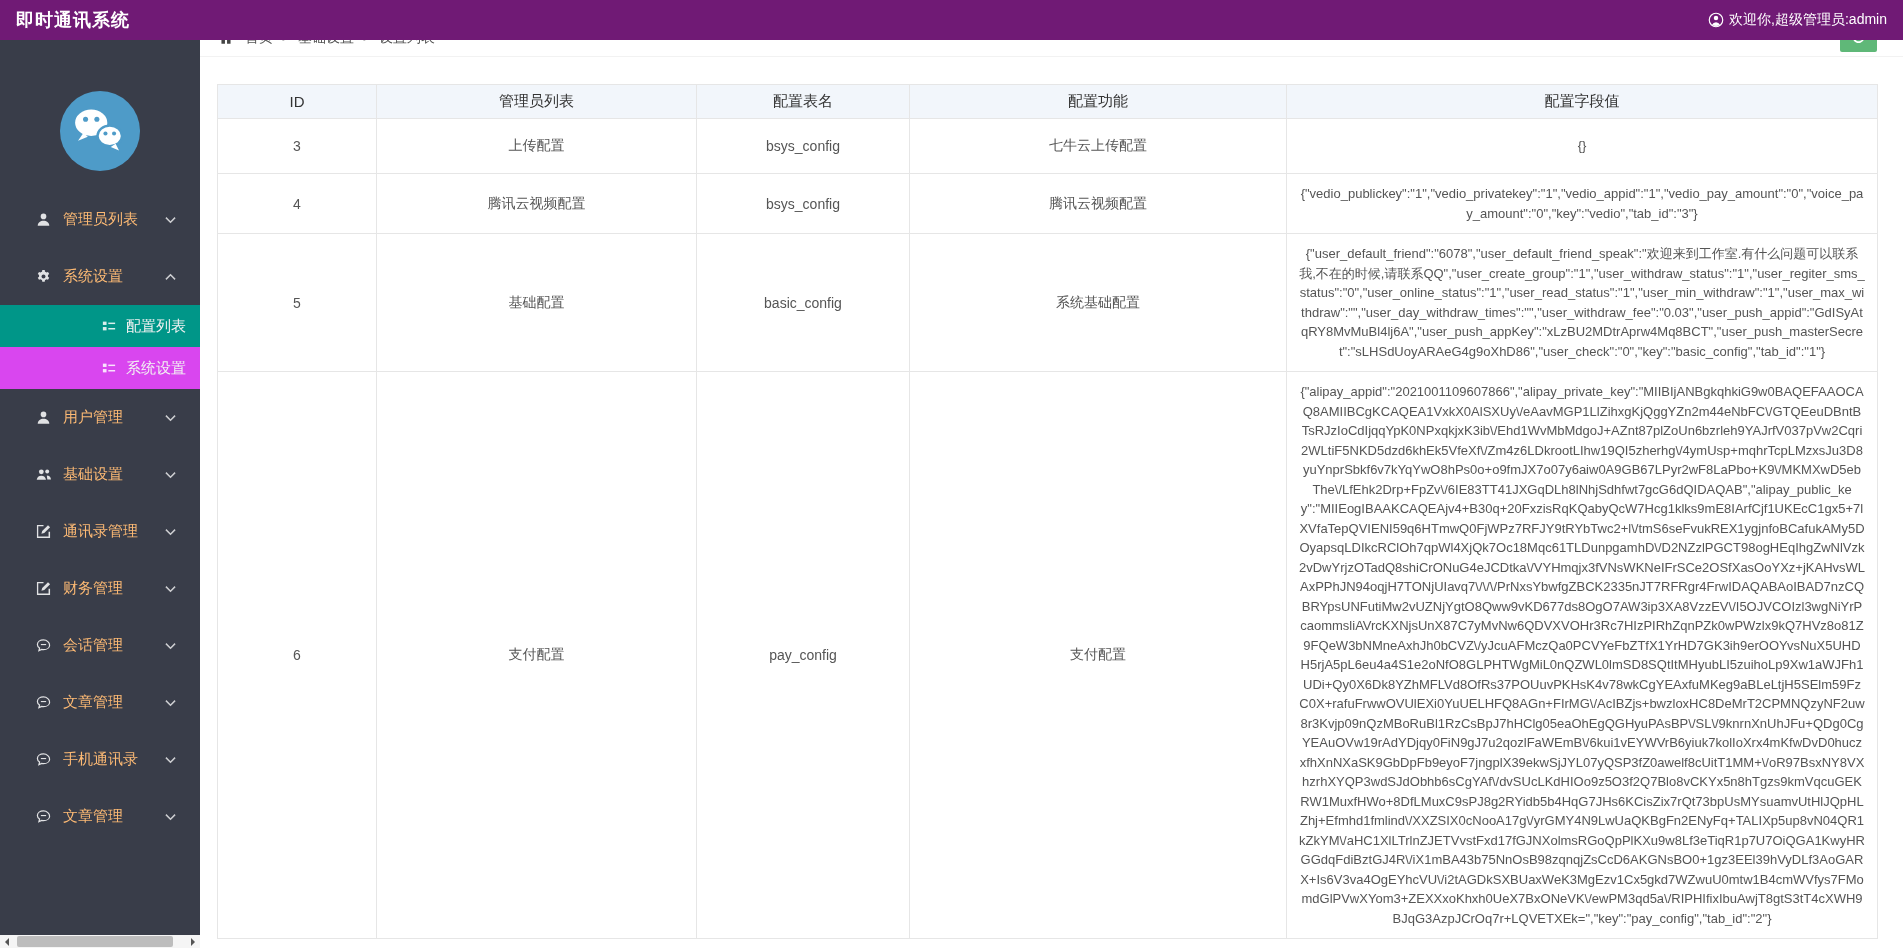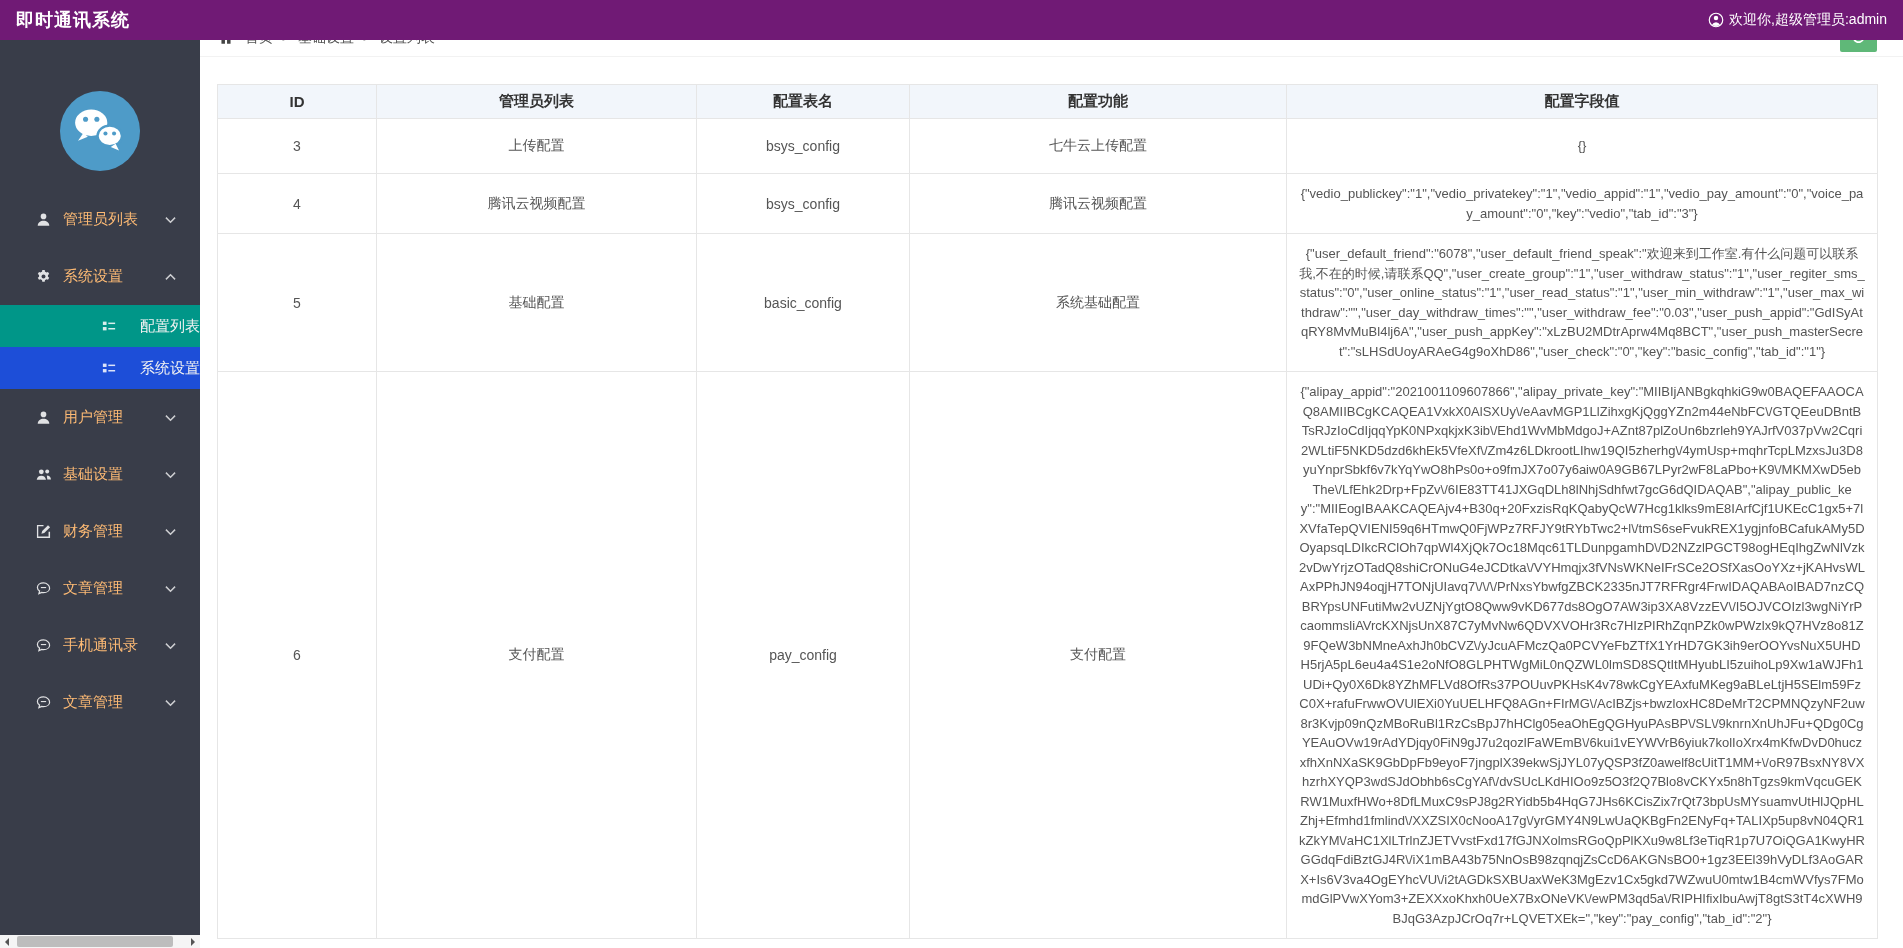--- a/index.html
+++ b/index.html
@@ -14,21 +14,21 @@
   .welcome svg { display:block; }
 
   
   .sidebar { position:fixed; top:40px; left:0; bottom:0; width:200px; background:#393D49; overflow:hidden; z-index:20; }
   .logo-wrap { display:flex; justify-content:center; margin:50px 0 19px; }
   .nav-item { height:57px; display:flex; align-items:center; padding:0 24px 0 36px;
     color:#fdba74; font-size:15px; cursor:pointer; }
   .nav-ic { width:19px; display:flex; margin-right:8px; color:rgba(255,255,255,.85); }
   .nav-label { flex:1; white-space:nowrap; }
   .chev { color:rgba(255,255,255,.75); display:flex; }
-  .submenu { background:#1d4ed8;text-align:right; }
+  .submenu { background:#d946ef; }
   .sub-item { height:42px; display:flex; align-items:center; padding-left:102px;
     color:#f2f2f2; font-size:15px; cursor:pointer; white-space:nowrap; }
   .sub-item .nav-ic { width:17px; margin-right:7px; }
   .sub-item.active { background:#009688; }
 
   
   .hscroll { position:fixed; left:0; bottom:0; width:200px; height:13px; background:#f5f5f5;
     display:flex; align-items:center; z-index:40; }
   .hs-arrow { width:14px; height:13px; display:flex; align-items:center; justify-content:center; cursor:pointer; }
   .tri-left { width:0; height:0; border:4px solid transparent; border-right-color:#555; border-left:0; }
@@ -42,21 +42,21 @@
     border-bottom:1px solid #f2f2f2; }
   .crumb { font-size:14px; color:#555; display:flex; align-items:center; gap:9px; }
   .crumb .sep { color:#999; font-size:12px; }
   .home-ic { color:#444; display:flex; margin-right:3px; }
   .refresh-btn { position:absolute; right:26px; top:5px; width:37px; height:27px; background:#5FB878;
     border:none; border-radius:2px; display:flex; align-items:center; justify-content:center; cursor:pointer; }
 
   
   .cfg-table { border-collapse:collapse; table-layout:fixed; width:1660px; margin:27px 0 0 17px; }
   .cfg-table th, .cfg-table td { border:1px solid #e6e6e6; text-align:center; vertical-align:middle; }
-  .cfg-table th { background:#f2f6fb; font-size:15px; font-weight:bold; color:#333; padding:7px 4px; }
+  .cfg-table th { background:#f2f6fb; font-size:15px; font-weight:normal; color:#333; padding:7px 4px; }
   .cfg-table td { font-size:14px; color:#555; padding:18px 10px; }
   .cfg-table td.val { font-size:13px; padding:10px 12px; line-height:19.5px; word-break:break-all; }
 </style>
 </head>
 <body>
 
 <header class="top-header">
   <div class="app-title">即时通讯系统</div>
   <div class="welcome">
     <span class="w-ic">
@@ -173,21 +173,49 @@
           </svg>
         </span>
       </div>
       <div class="nav-item">
         <span class="nav-ic">
           <svg viewBox="0 0 16 16" width="15" height="15">
             <path fill="currentColor" d="M13.4 8.2v5.2H2.4V2.4H8V1H1v14h14V8.2z"></path>
             <path fill="currentColor" d="M5.8 10.4l.8-3 6.2-6.2 2.2 2.2-6.2 6.2z"></path>
           </svg>
         </span>
+        <span class="nav-label">通讯录管理</span>
+        <span class="chev">
+          <svg viewBox="0 0 12 8" width="11" height="8">
+            <path fill="none" stroke="currentColor" stroke-width="1.6" d="M1 1.4l5 5 5-5"></path>
+          </svg>
+        </span>
+      </div>
+      <div class="nav-item">
+        <span class="nav-ic">
+          <svg viewBox="0 0 16 16" width="15" height="15">
+            <path fill="currentColor" d="M13.4 8.2v5.2H2.4V2.4H8V1H1v14h14V8.2z"></path>
+            <path fill="currentColor" d="M5.8 10.4l.8-3 6.2-6.2 2.2 2.2-6.2 6.2z"></path>
+          </svg>
+        </span>
         <span class="nav-label">财务管理</span>
+        <span class="chev">
+          <svg viewBox="0 0 12 8" width="11" height="8">
+            <path fill="none" stroke="currentColor" stroke-width="1.6" d="M1 1.4l5 5 5-5"></path>
+          </svg>
+        </span>
+      </div>
+      <div class="nav-item">
+        <span class="nav-ic">
+          <svg viewBox="0 0 16 16" width="15" height="15">
+            <path fill="none" stroke="currentColor" stroke-width="1.3" d="M8 2.1c-3.7 0-6.5 2.1-6.5 4.8 0 1.5.9 2.9 2.3 3.8l-.7 2.8 3-1.3c.6.1 1.2.2 1.9.2 3.7 0 6.5-2.1 6.5-4.8S11.7 2.1 8 2.1z"></path>
+            <path stroke="currentColor" stroke-width="1.2" d="M5.2 7h5.6"></path>
+          </svg>
+        </span>
+        <span class="nav-label">会话管理</span>
         <span class="chev">
           <svg viewBox="0 0 12 8" width="11" height="8">
             <path fill="none" stroke="currentColor" stroke-width="1.6" d="M1 1.4l5 5 5-5"></path>
           </svg>
         </span>
       </div>
       <div class="nav-item">
         <span class="nav-ic">
           <svg viewBox="0 0 16 16" width="15" height="15">
             <path fill="none" stroke="currentColor" stroke-width="1.3" d="M8 2.1c-3.7 0-6.5 2.1-6.5 4.8 0 1.5.9 2.9 2.3 3.8l-.7 2.8 3-1.3c.6.1 1.2.2 1.9.2 3.7 0 6.5-2.1 6.5-4.8S11.7 2.1 8 2.1z"></path>

